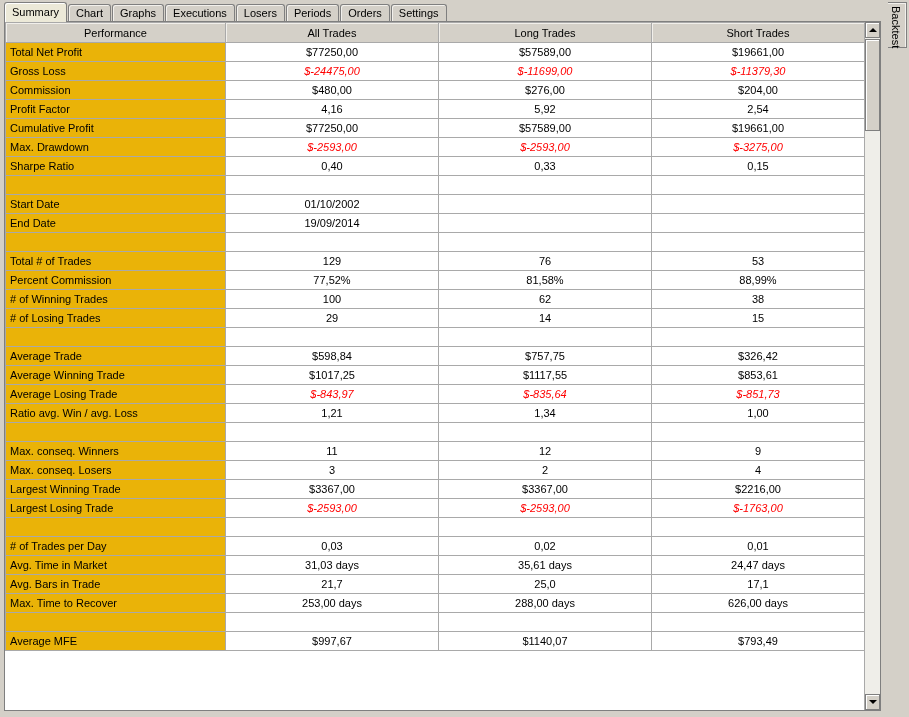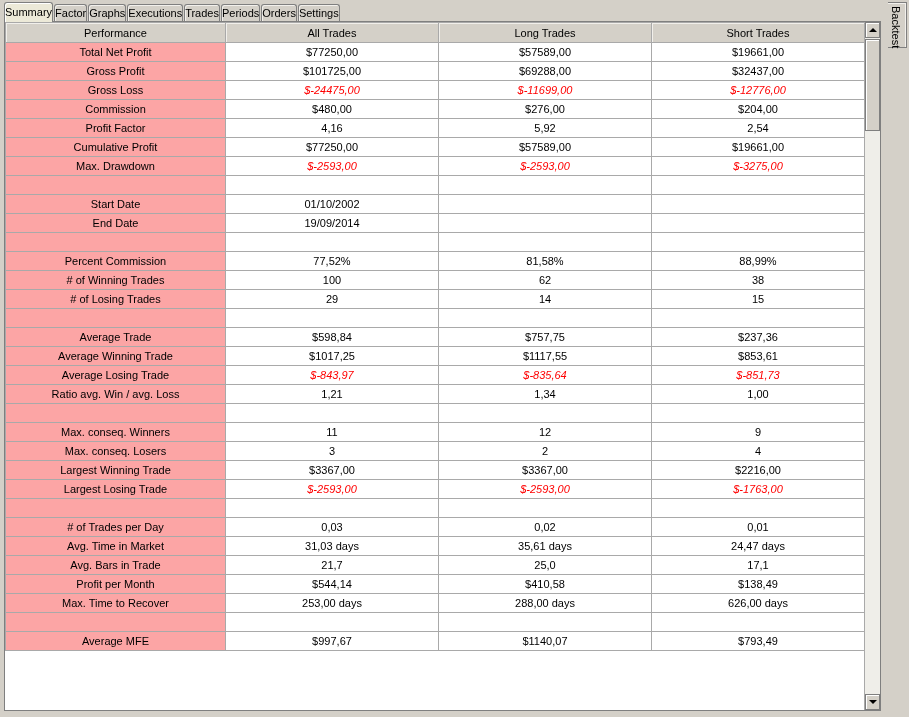--- a/index.html
+++ b/index.html
@@ -22,21 +22,21 @@
     top: 2px;
     left: 4px;
     height: 20px;
     display: flex;
     align-items: flex-end;
     gap: 1px;
   }
   .tab {
     height: 17px;
     line-height: 17px;
-    padding: 0 0;
+    padding: 0 7px;
     font-size: 11px;
     color: #000;
     background: #d4d0c8;
     border: 1px solid #7f7f7f;
     border-bottom: none;
     border-top-left-radius: 3px;
     border-top-right-radius: 3px;
     box-shadow: inset 1px 1px 0 #f2f0ec;
     cursor: default;
     white-space: nowrap;
@@ -117,22 +117,22 @@
     white-space: nowrap;
   }
   table.grid thead th {
     background: #d4d0c8;
     text-align: center;
     height: 19px;
     border: 1px solid #a9a9a9;
     box-shadow: inset 1px 1px 0 #f1efeb;
   }
   td.label {
-    background: #fca5a5;
-    text-align: center;
+    background: #eab308;
+    text-align: left;
   }
   td.val {
     background: #ffffff;
     text-align: center;
   }
   td.neg { color: #ff0000; font-style: italic; }
   tr.spacer td { height: 18px; }
 
   
   .vscroll {
@@ -192,24 +192,24 @@
     background: #efeee9;
   }
 </style>
 </head>
 <body>
 
 <div id="app">
 
   <div class="tabstrip" id="tabstrip">
       <div class="tab active">Summary</div>
-      <div class="tab">Factor</div>
+      <div class="tab">Chart</div>
       <div class="tab">Graphs</div>
       <div class="tab">Executions</div>
-      <div class="tab">Trades</div>
+      <div class="tab">Losers</div>
       <div class="tab">Periods</div>
       <div class="tab">Orders</div>
       <div class="tab">Settings</div>
     </div>
 
   <div class="vtab">
     <span>Backtest</span>
   </div>
 
   <div class="panel">
@@ -230,30 +230,24 @@
           </tr>
         </thead>
         <tbody id="grid-body">
             <tr>
               <td class="label">Total Net Profit</td>
               <td class="val">$77250,00</td>
               <td class="val">$57589,00</td>
               <td class="val">$19661,00</td>
             </tr>
             <tr>
-              <td class="label">Gross Profit</td>
-              <td class="val">$101725,00</td>
-              <td class="val">$69288,00</td>
-              <td class="val">$32437,00</td>
-            </tr>
-            <tr>
               <td class="label">Gross Loss</td>
               <td class="val neg">$-24475,00</td>
               <td class="val neg">$-11699,00</td>
-              <td class="val neg">$-12776,00</td>
+              <td class="val neg">$-11379,30</td>
             </tr>
             <tr>
               <td class="label">Commission</td>
               <td class="val">$480,00</td>
               <td class="val">$276,00</td>
               <td class="val">$204,00</td>
             </tr>
             <tr>
               <td class="label">Profit Factor</td>
               <td class="val">4,16</td>
@@ -265,20 +259,26 @@
               <td class="val">$77250,00</td>
               <td class="val">$57589,00</td>
               <td class="val">$19661,00</td>
             </tr>
             <tr>
               <td class="label">Max. Drawdown</td>
               <td class="val neg">$-2593,00</td>
               <td class="val neg">$-2593,00</td>
               <td class="val neg">$-3275,00</td>
             </tr>
+            <tr>
+              <td class="label">Sharpe Ratio</td>
+              <td class="val">0,40</td>
+              <td class="val">0,33</td>
+              <td class="val">0,15</td>
+            </tr>
             <tr class="spacer">
               <td class="label"></td>
               <td class="val"></td>
               <td class="val"></td>
               <td class="val"></td>
             </tr>
             <tr>
               <td class="label">Start Date</td>
               <td class="val">01/10/2002</td>
               <td class="val"></td>
@@ -288,20 +288,26 @@
               <td class="label">End Date</td>
               <td class="val">19/09/2014</td>
               <td class="val"></td>
               <td class="val"></td>
             </tr>
             <tr class="spacer">
               <td class="label"></td>
               <td class="val"></td>
               <td class="val"></td>
               <td class="val"></td>
+            </tr>
+            <tr>
+              <td class="label">Total # of Trades</td>
+              <td class="val">129</td>
+              <td class="val">76</td>
+              <td class="val">53</td>
             </tr>
             <tr>
               <td class="label">Percent Commission</td>
               <td class="val">77,52%</td>
               <td class="val">81,58%</td>
               <td class="val">88,99%</td>
             </tr>
             <tr>
               <td class="label"># of Winning Trades</td>
               <td class="val">100</td>
@@ -317,21 +323,21 @@
             <tr class="spacer">
               <td class="label"></td>
               <td class="val"></td>
               <td class="val"></td>
               <td class="val"></td>
             </tr>
             <tr>
               <td class="label">Average Trade</td>
               <td class="val">$598,84</td>
               <td class="val">$757,75</td>
-              <td class="val">$237,36</td>
+              <td class="val">$326,42</td>
             </tr>
             <tr>
               <td class="label">Average Winning Trade</td>
               <td class="val">$1017,25</td>
               <td class="val">$1117,55</td>
               <td class="val">$853,61</td>
             </tr>
             <tr>
               <td class="label">Average Losing Trade</td>
               <td class="val neg">$-843,97</td>
@@ -390,26 +396,20 @@
               <td class="label">Avg. Time in Market</td>
               <td class="val">31,03 days</td>
               <td class="val">35,61 days</td>
               <td class="val">24,47 days</td>
             </tr>
             <tr>
               <td class="label">Avg. Bars in Trade</td>
               <td class="val">21,7</td>
               <td class="val">25,0</td>
               <td class="val">17,1</td>
-            </tr>
-            <tr>
-              <td class="label">Profit per Month</td>
-              <td class="val">$544,14</td>
-              <td class="val">$410,58</td>
-              <td class="val">$138,49</td>
             </tr>
             <tr>
               <td class="label">Max. Time to Recover</td>
               <td class="val">253,00 days</td>
               <td class="val">288,00 days</td>
               <td class="val">626,00 days</td>
             </tr>
             <tr class="spacer">
               <td class="label"></td>
               <td class="val"></td>

